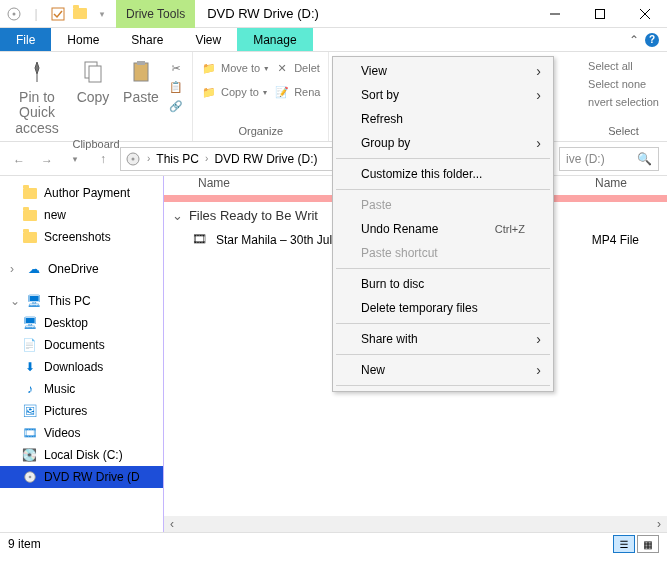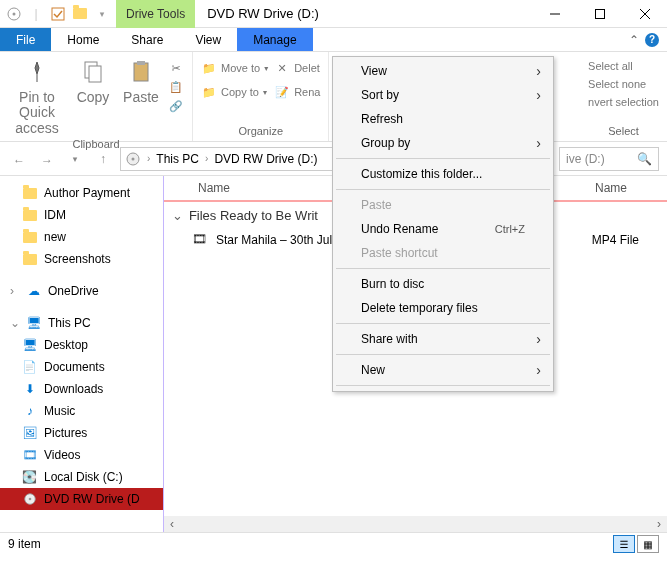--- a/index.html
+++ b/index.html
@@ -11,21 +11,21 @@
 .qat-icon { width: 16px; height: 16px; display: flex; align-items: center; justify-content: center; color: #999; }
 .drive-tools-tab { background: #b8e986; color: #333; padding: 4px 10px; font-size: 12px; height: 28px; display: flex; align-items: center; }
 .title-text { padding-left: 12px; font-size: 13px; flex: 1; }
 .win-controls { display: flex; }
 .win-btn { width: 45px; height: 28px; display: flex; align-items: center; justify-content: center; font-size: 14px; }
 
 
 .ribbon-tabs { height: 24px; display: flex; align-items: stretch; border-bottom: 1px solid #e0e0e0; }
 .ribbon-tab { padding: 4px 16px; font-size: 12px; display: flex; align-items: center; }
 .ribbon-tab.file { background: #1979ca; color: #fff; }
-.ribbon-tab.manage { background: #3b82f6; }
+.ribbon-tab.manage { background: #5eead4; }
 .ribbon-help { margin-left: auto; display: flex; align-items: center; padding: 0 8px; gap: 6px; }
 
 
 .ribbon { height: 90px; background: #fff; border-bottom: 1px solid #e0e0e0; display: flex; }
 .rgroup { border-right: 1px solid #e8e8e8; padding: 4px 8px 2px; display: flex; flex-direction: column; }
 .rgroup-body { flex: 1; display: flex; align-items: flex-start; gap: 6px; }
 .rgroup-label { text-align: center; font-size: 11px; color: #666; padding: 2px 0; }
 .rbig { display: flex; flex-direction: column; align-items: center; width: 58px; gap: 2px; }
 .rbig .ic { width: 32px; height: 32px; display: flex; align-items: center; justify-content: center; font-size: 24px; color: #555; }
 .rbig .lbl { font-size: 14px; text-align: center; line-height: 1.1; color: #777; }
@@ -38,28 +38,28 @@
 .nav-btn { width: 22px; height: 22px; display: flex; align-items: center; justify-content: center; color: #888; }
 .addr { flex: 1; border: 1px solid #ccc; height: 24px; display: flex; align-items: center; padding: 0 4px; gap: 2px; font-size: 12px; }
 .crumb { display: flex; align-items: center; gap: 2px; }
 .chev { color: #888; font-size: 10px; padding: 0 4px; }
 .search { width: 100px; border: 1px solid #ccc; height: 24px; display: flex; align-items: center; padding: 0 6px; color: #888; justify-content: space-between; }
 
 
 .body { display: flex; height: 356px; }
 .nav { width: 164px; border-right: 1px solid #c4b5fd; overflow: hidden; padding-top: 6px; }
 .nav-item { display: flex; align-items: center; gap: 6px; padding: 3px 6px 3px 22px; font-size: 12px; }
-.nav-item.sel { background: #b91c1c; }
+.nav-item.sel { background: #1d4ed8; }
 .nav-item .fic { width: 16px; height: 16px; display: flex; align-items: center; justify-content: center; }
 .nav-sep { height: 10px; }
 .folder-ic { width: 14px; height: 11px; background: #ffd86b; border-radius: 1px; position: relative; }
 .folder-ic::before { content: ""; position: absolute; top: -3px; left: 0; width: 6px; height: 3px; background: #ffd86b; border-radius: 1px 1px 0 0; }
 
 .content { flex: 1; position: relative; }
-.col-headers { height: 26px; border-bottom: 2px solid #fca5a5; display: flex; align-items: center; font-size: 12px; color: #555; }
+.col-headers { height: 26px; border-bottom: 7px solid #fca5a5; display: flex; align-items: flex-start; font-size: 12px; color: #555; }
 .ch { padding: 0 10px; }
 .ch-name { width: 340px; }
 .group-header { display: flex; align-items: center; gap: 6px; padding: 6px 8px; font-size: 13px; color: #333; }
 .group-header .tw { color: #666; }
 .file-row { display: flex; align-items: center; gap: 8px; padding: 3px 8px 3px 28px; font-size: 12px; }
 .file-row .fic { width: 16px; height: 16px; }
 .file-type { margin-left: auto; padding-right: 20px; }
 
 
 .hscroll { position: absolute; bottom: 0; left: 0; right: 0; height: 16px; background: #f0f0f0; display: flex; align-items: center; }
@@ -257,26 +257,20 @@
     <div class="nav-item">
         <span class="fic">
           <div class="folder-ic"></div>
         </span>
         <span>Author Payment</span>
       </div>
     <div class="nav-item">
         <span class="fic">
           <div class="folder-ic"></div>
         </span>
-        <span>IDM</span>
-      </div>
-    <div class="nav-item">
-        <span class="fic">
-          <div class="folder-ic"></div>
-        </span>
         <span>new</span>
       </div>
     <div class="nav-item">
         <span class="fic">
           <div class="folder-ic"></div>
         </span>
         <span>Screenshots</span>
       </div>
     <div class="nav-sep"></div>
     <div class="nav-item" style="padding-left:10px;">

